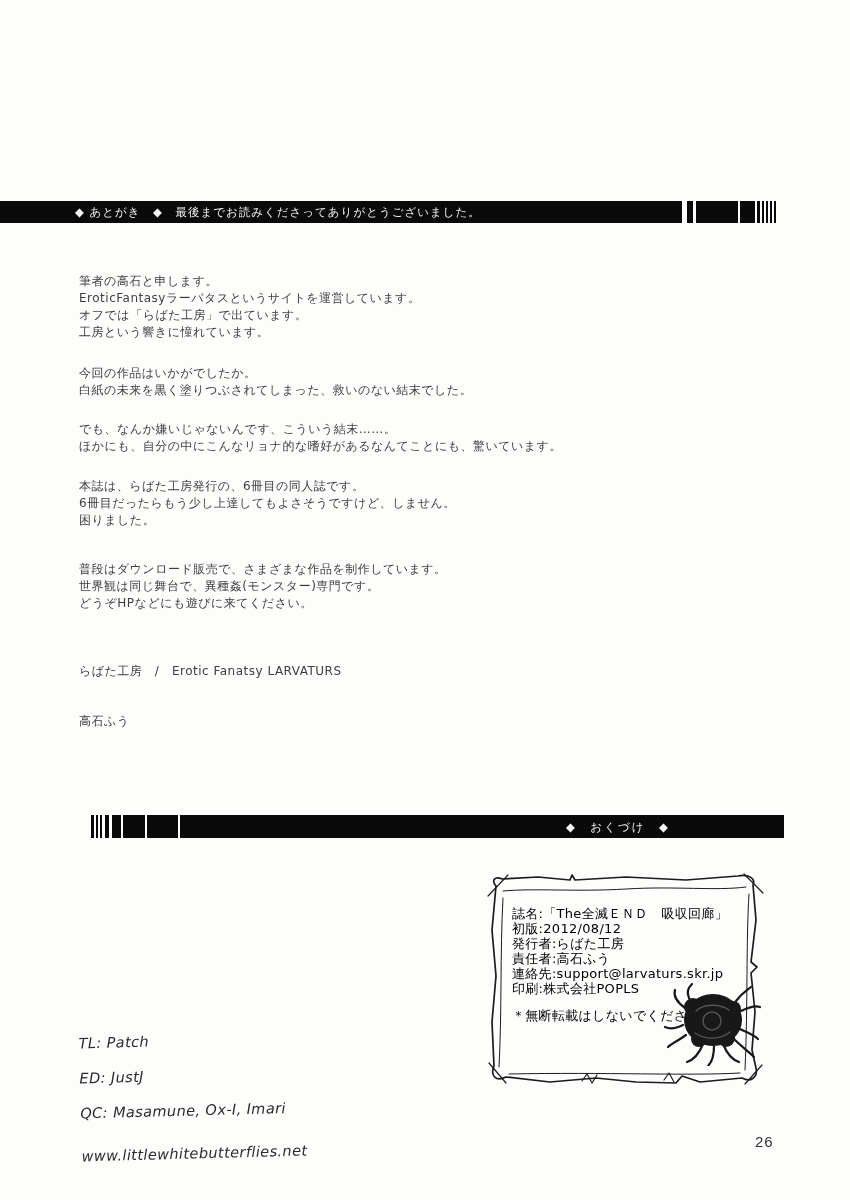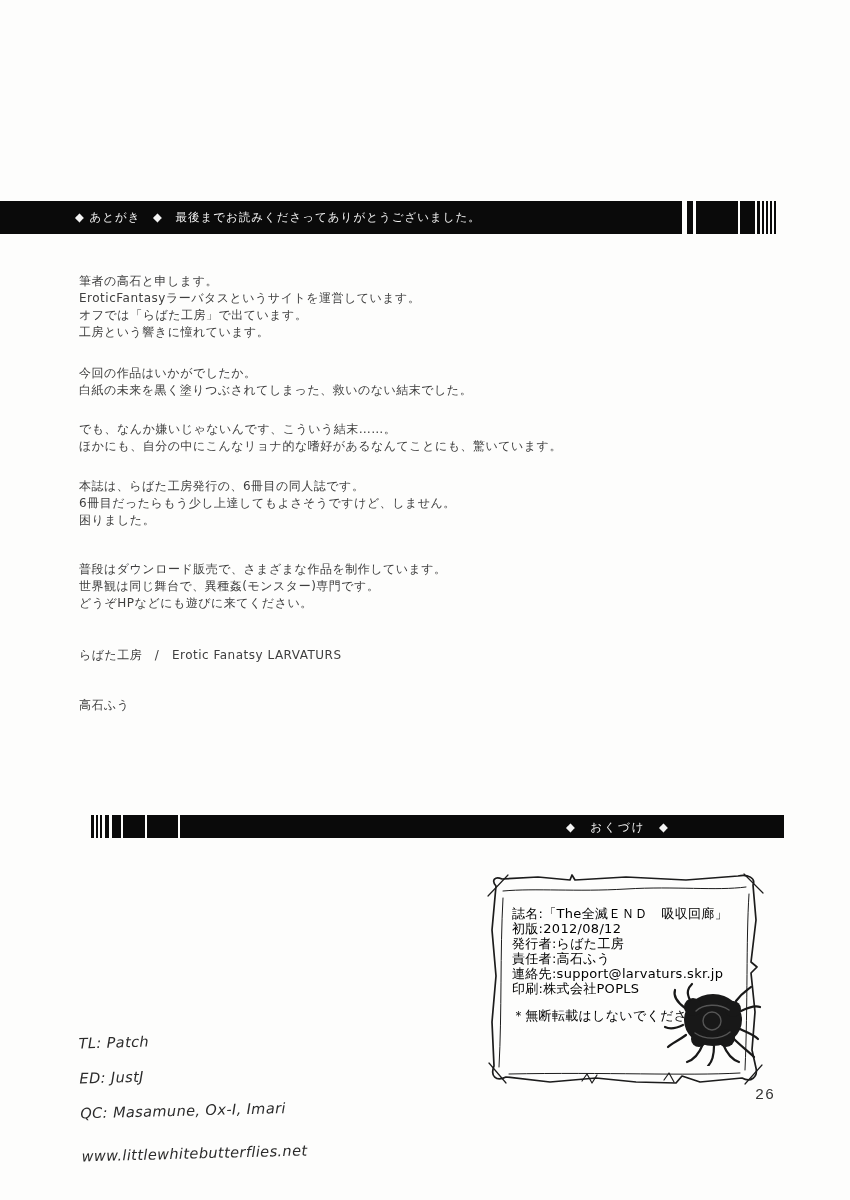--- a/index.html
+++ b/index.html
@@ -5,21 +5,21 @@
   * { margin: 0; padding: 0; box-sizing: border-box; }
   html, body { width: 850px; height: 1200px; }
   body { font-family: "DejaVu Sans", sans-serif; background: #ffffff; }
   .page {
     position: relative; width: 850px; height: 1200px;
     background: #fdfdfc; overflow: hidden;
   }
 
   
   .top-bar {
-    position: absolute; left: 0; top: 201px; width: 850px; height: 33px;
+    position: absolute; left: 0; top: 201px; width: 850px; height: 22px;
     background: linear-gradient(90deg,
       #0a0a0a 0px, #0a0a0a 682px, #fdfdfc 682px, #fdfdfc 687px,
       #0a0a0a 687px, #0a0a0a 693px, #fdfdfc 693px, #fdfdfc 696px,
       #0a0a0a 696px, #0a0a0a 738px, #fdfdfc 738px, #fdfdfc 740px,
       #0a0a0a 740px, #0a0a0a 755px, #fdfdfc 755px, #fdfdfc 757px,
       #0a0a0a 757px, #0a0a0a 760px, #fdfdfc 760px, #fdfdfc 762px,
       #0a0a0a 762px, #0a0a0a 764px, #fdfdfc 764px, #fdfdfc 766px,
       #0a0a0a 766px, #0a0a0a 768px, #fdfdfc 768px, #fdfdfc 770px,
       #0a0a0a 770px, #0a0a0a 772px, #fdfdfc 772px, #fdfdfc 773.5px,
       #0a0a0a 773.5px, #0a0a0a 776px, #fdfdfc 776px);
@@ -33,21 +33,21 @@
   
   .afterword {
     position: absolute; left: 79px; top: 256px; width: 500px;
     color: #3e3e3e; font-size: 12px; line-height: 17px;
     letter-spacing: 0.5px; white-space: pre-line;
   }
   .afterword .para1 { margin-bottom: 7px; }
   .afterword .para2 { margin-bottom: 5px; }
   .afterword .para3 { margin-bottom: 6px; }
   .afterword .para4 { margin-bottom: 15px; }
-  .afterword .para5 { margin-bottom: 18px; }
+  .afterword .para5 { margin-bottom: 34px; }
   .afterword .sig   { margin-bottom: 16px; }
 
   
   .bottom-bar {
     position: absolute; left: 0; top: 815px; width: 784px; height: 23px;
     background: linear-gradient(90deg,
       #fdfdfc 0px, #fdfdfc 91px,
       #0a0a0a 91px, #0a0a0a 94px, #fdfdfc 94px, #fdfdfc 96px,
       #0a0a0a 96px, #0a0a0a 98px, #fdfdfc 98px, #fdfdfc 100px,
       #0a0a0a 100px, #0a0a0a 102px, #fdfdfc 102px, #fdfdfc 105px,
@@ -82,22 +82,22 @@
   .credits {
     position: absolute; left: 80px; top: 1014px; width: 260px;
     color: #2b2b2b; font-size: 14.5px; line-height: 17.5px;
     font-style: italic; letter-spacing: 0.4px;
     transform: rotate(-1.5deg); white-space: pre-line;
   }
   .credits .site { margin-top: 8px; }
 
   
   .page-number {
-    position: absolute; left: 755px; top: 1087px;
-    font-family: Liberation Mono, monospace; font-size: 15px; color: #333333;
+    position: absolute; left: 755px; top: 1133px;
+    font-family: Liberation Sans, sans-serif; font-size: 15px; color: #333333;
     letter-spacing: 1px;
   }
 </style>
 </head>
 <body>
 
 <div class="page">
 
   <div class="top-bar">
     <span class="top-bar-label">◆ あとがき　◆　最後までお読みくださってありがとうございました。</span>

